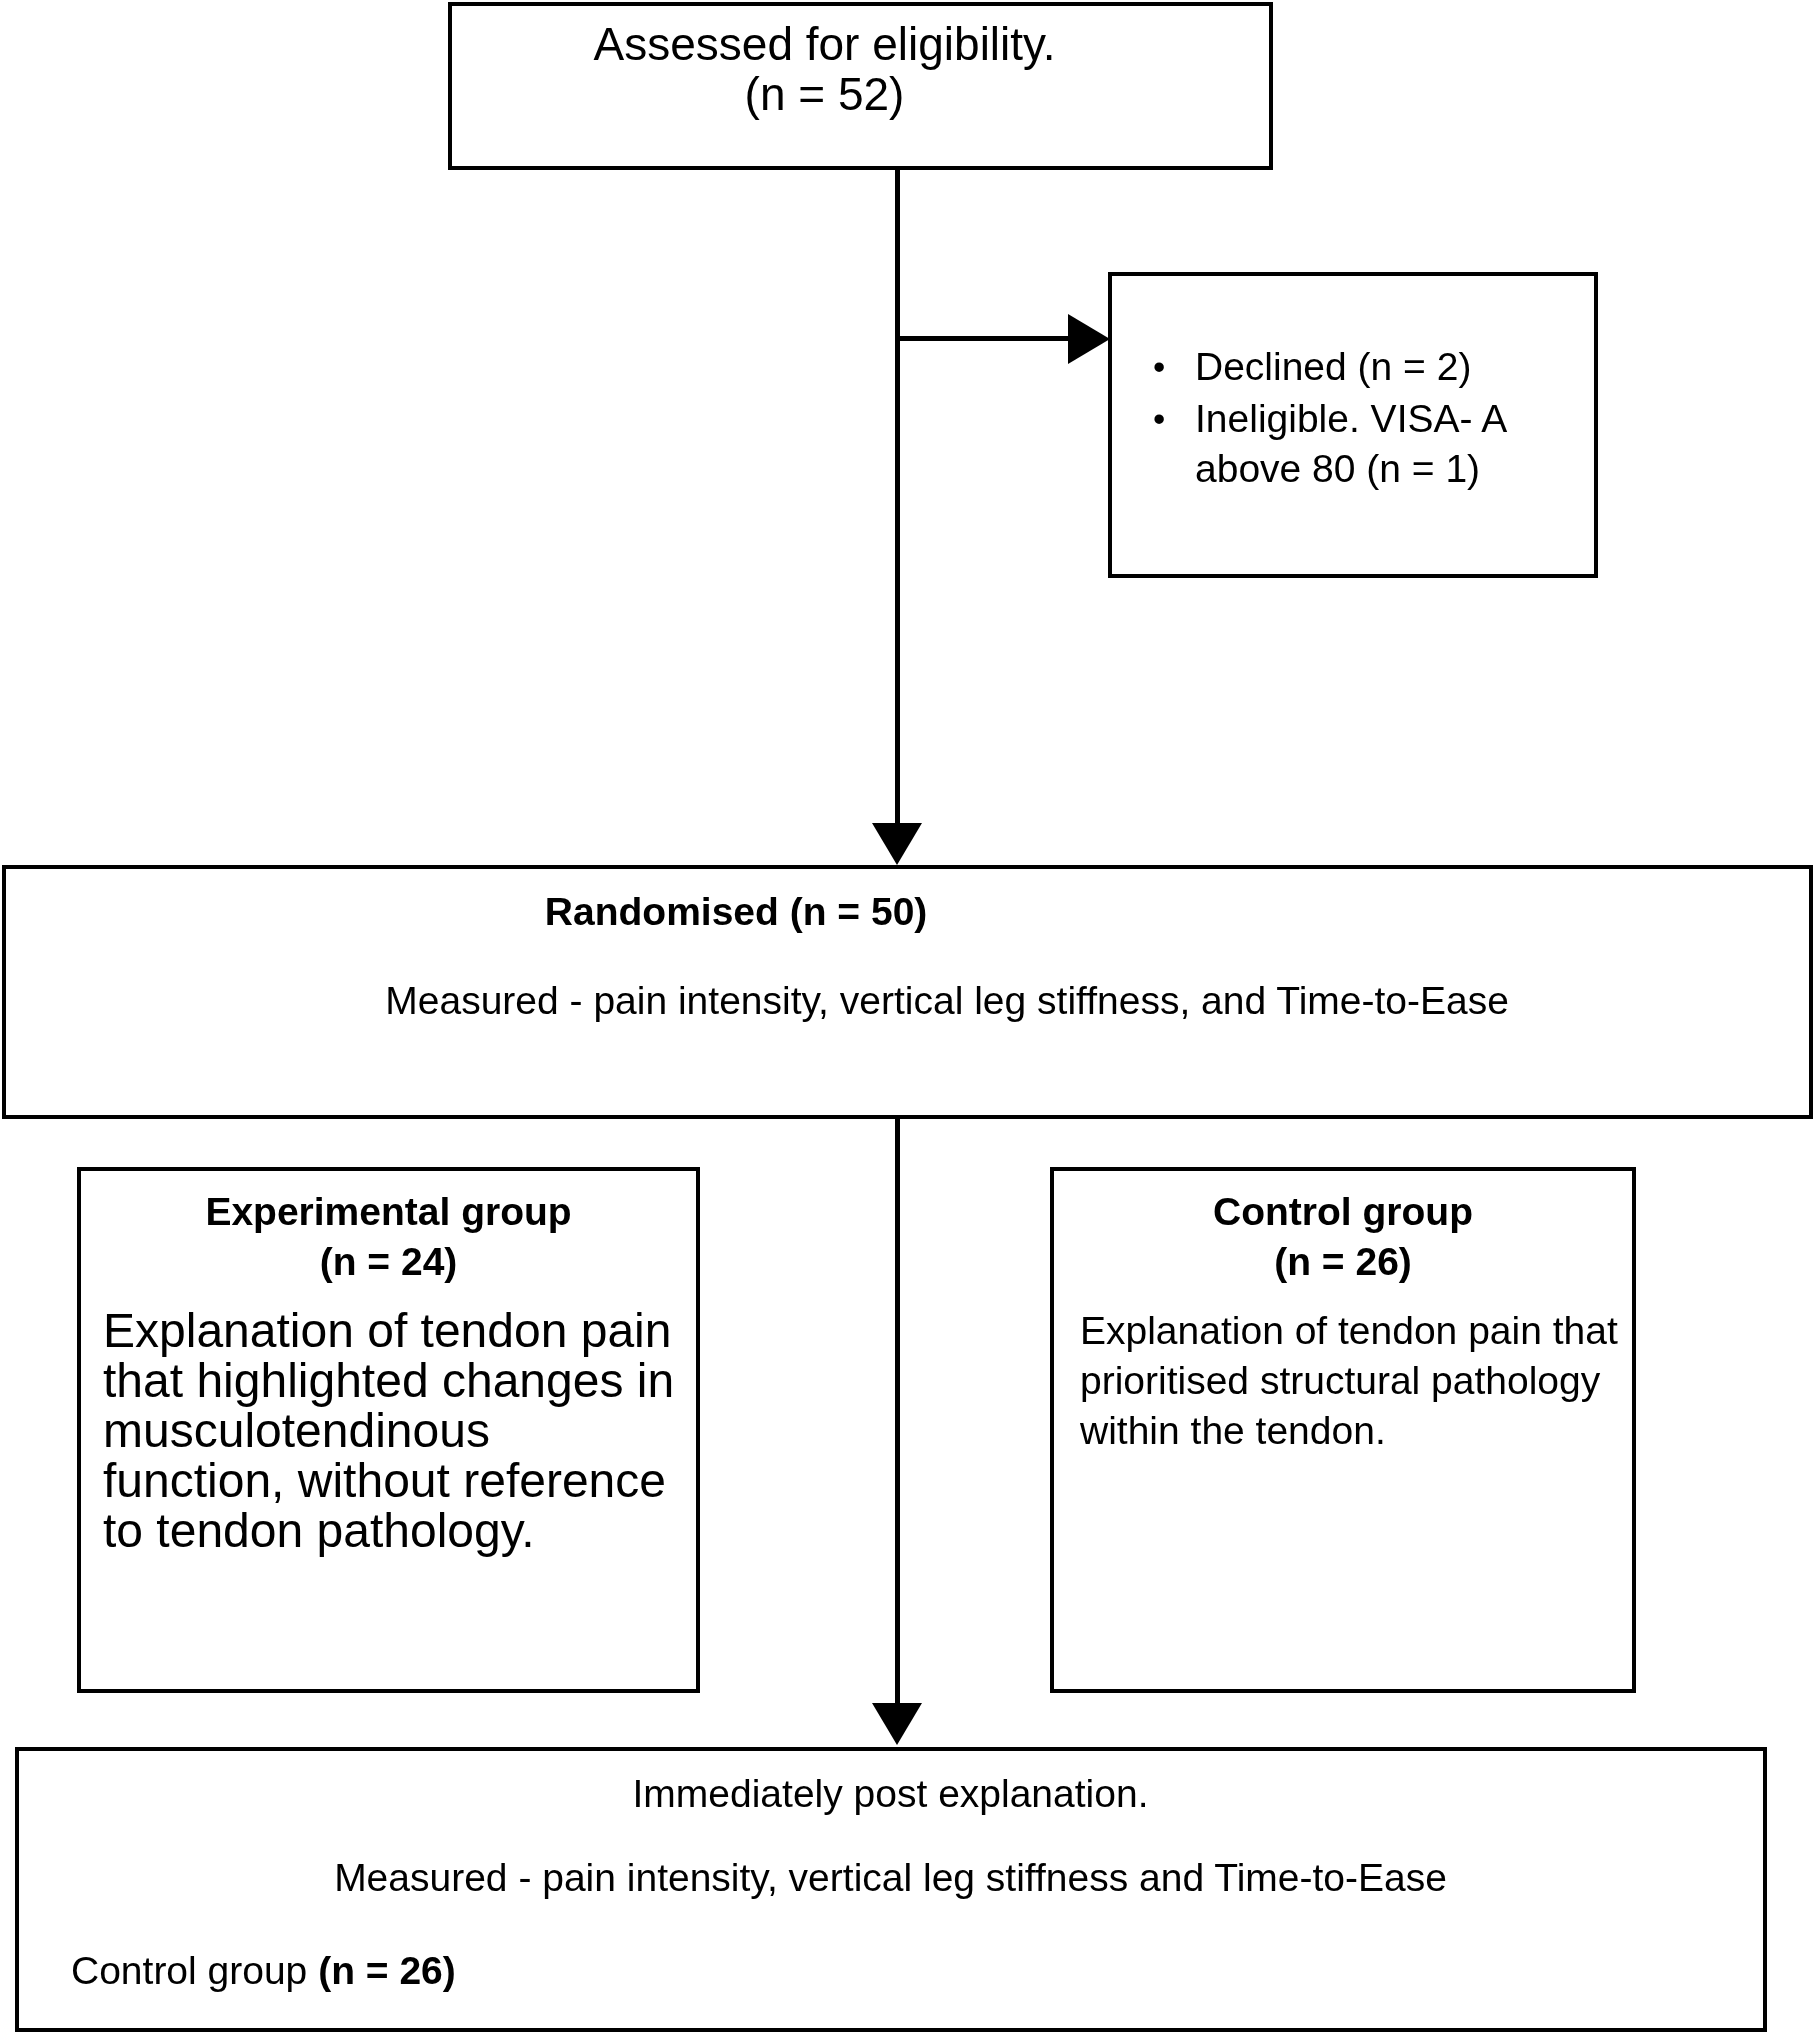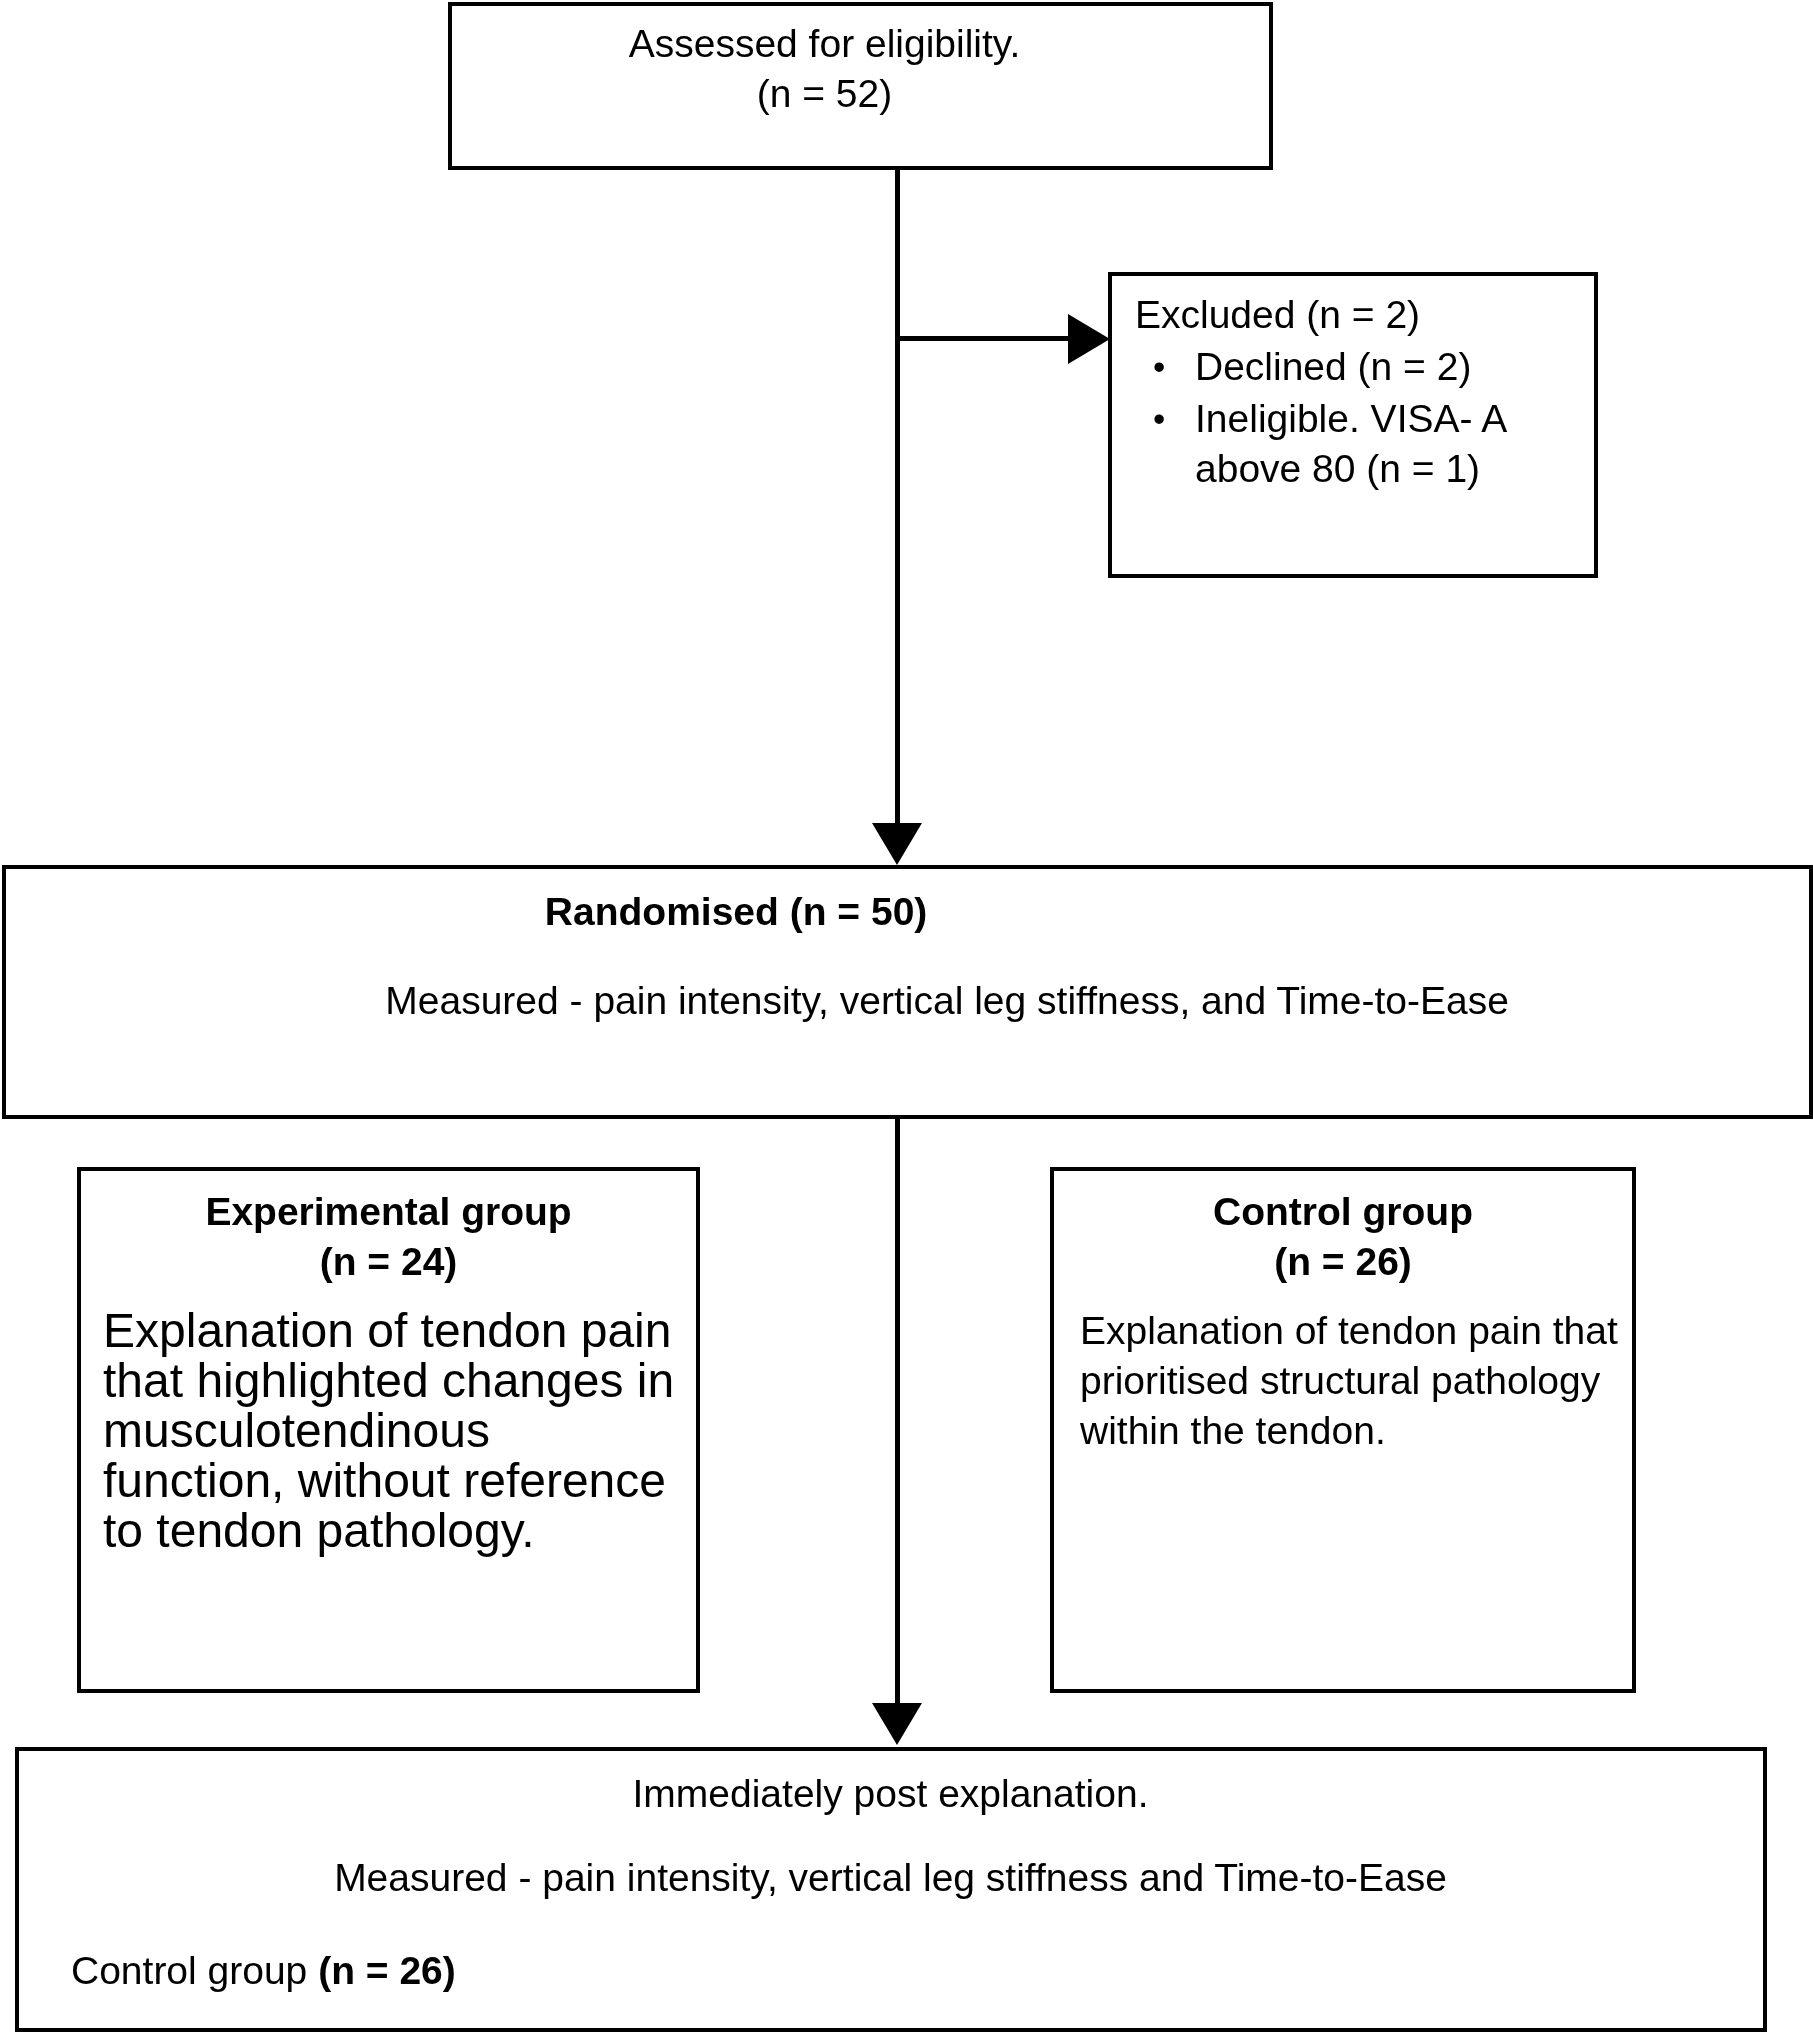--- a/index.html
+++ b/index.html
@@ -51,21 +51,21 @@
     border-top: 25px solid transparent;
     border-bottom: 25px solid transparent;
     border-left: 42px solid #000000;
   }
 
   
   #box-assessed { left: 448px; top: 1.6px; width: 825px; height: 168px; }
   #assessed-text {
     left: 448px; top: 19.3px; width: 753px;
     text-align: center;
-    font-size: 39px;
+    font-size: 46px;
     line-height: 50px;
   }
 
   
   #box-excluded { left: 1108px; top: 272px; width: 490px; height: 306px; }
   #excluded-title {
     left: 1135px; top: 290px; width: 451px;
     font-size: 39px;
     line-height: 50px;
   }
@@ -181,21 +181,20 @@
     <div>Assessed for eligibility.</div>
     <div>(n = 52)</div>
   </div>
 
   <div class="line-v" id="conn-top-vert"></div>
   <div class="line-h" id="conn-branch-h"></div>
   <div class="arrow-right" id="arrow-to-excl"></div>
   <div class="arrow-down" id="arrow-to-rand"></div>
 
   <div class="box" id="box-excluded"></div>
-  <div class="txt" id="excluded-title">Excluded (n = 2)</div>
   <div class="txt" id="excluded-list">
     <ul>
       <li>Declined (n = 2)</li>
       <li>Ineligible. VISA- A above 80 (n = 1)</li>
     </ul>
   </div>
 
   <div class="box" id="box-randomised"></div>
   <div class="txt" id="randomised-title">Randomised (n = 50)</div>
   <div class="txt" id="randomised-measured">Measured - pain intensity, vertical leg stiffness, and Time-to-Ease</div>

